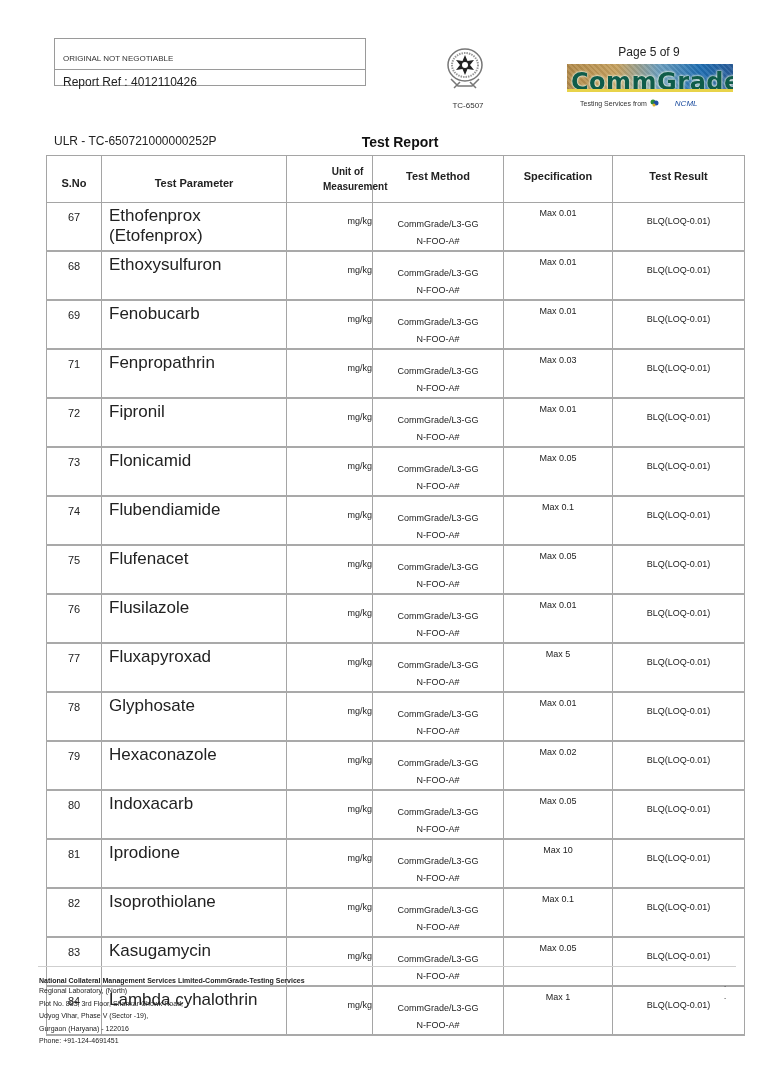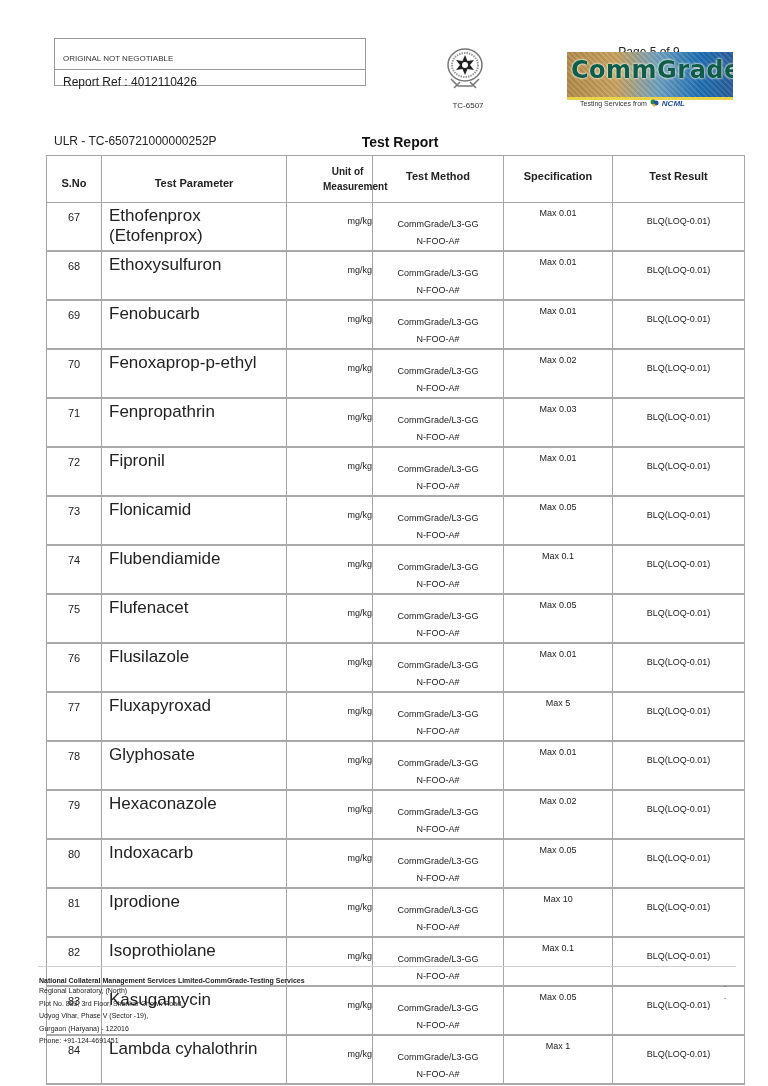--- a/index.html
+++ b/index.html
@@ -12,29 +12,29 @@
   .refbox .r2 { height: 23px; font-size: 12px; line-height: 24px; padding-left: 8px; color: #222; }
 
   
   .emblem { left: 444px; top: 46px; width: 42px; height: 46px; }
   .tc-code { left: 440px; top: 101px; width: 56px; text-align: center; font-size: 8px; color: #333; }
 
   
   .pageno { left: 604px; top: 45px; width: 90px; text-align: center; font-size: 12px; color: #222; }
 
   
-  .logo { left: 567px; top: 52px; width: 166px; height: 48px; overflow: hidden;
+  .logo { left: 567px; top: 64px; width: 166px; height: 28px; overflow: hidden;
           background: linear-gradient(90deg, #b28a4a 0%, #c7a260 30%, #6fa1c0 55%, #1f6fb3 80%, #2a5d9a 100%); }
   .logo::before { content: ""; position: absolute; left: 0; top: 0; right: 0; bottom: 0;
           background: repeating-linear-gradient(45deg, rgba(255,255,255,0.08) 0 2px, rgba(0,0,0,0.06) 2px 4px); }
   .logo .bar { position: absolute; left: 0; right: 0; bottom: 0; height: 3px; background: #e8d34a; }
   .logo .wordmark { position: absolute; left: 4px; top: 4px; font-size: 24px; font-weight: bold; color: #0f5c4a;
           letter-spacing: 0.5px; text-shadow: 0 0 2px #fff, 0 0 3px #e9f2d0; font-family: "DejaVu Sans", sans-serif; }
   .logo-tag { left: 580px; top: 99px; width: 150px; font-size: 7px; color: #333; }
-  .logo-tag .ncml { color: #1f4fa0; font-weight: bold; font-style: italic; font-size: 8px; }
+  .logo-tag .ncml { color: #1f4fa0; font-weight: normal; font-style: italic; font-size: 8px; margin-left: 13px; }
   .logo-tag .ncml-mark { display: inline-block; width: 9px; height: 8px; vertical-align: -1px; margin: 0 1px; }
 
   
   .ulr { left: 54px; top: 134px; font-size: 12px; color: #222; }
   .title { left: 340px; top: 134px; width: 120px; text-align: center; font-size: 14px; font-weight: bold; color: #111; }
 
   
   table.report { position: absolute; left: 46px; top: 155px; width: 698px; border-collapse: collapse; table-layout: fixed; }
   table.report th, table.report td { border: 1px solid #a5a5a5; padding: 0; }
   table.report tr.data td { border-bottom: 2px solid #a9a9a9; }
@@ -182,43 +182,20 @@
         </td>
         <td>
           <span class="spec">Max 0.01</span>
         </td>
         <td>
           <span class="res">BLQ(LOQ-0.01)</span>
         </td>
       </tr>
       <tr class="data">
         <td>
-          <span class="sno">70</span>
-        </td>
-        <td>
-          <span class="param">Fenoxaprop-p-ethyl</span>
-        </td>
-        <td>
-          <span class="unitv">mg/kg</span>
-        </td>
-        <td>
-          <span class="meth">
-            <div>CommGrade/L3-GG</div>
-            <div>N-FOO-A#</div>
-          </span>
-        </td>
-        <td>
-          <span class="spec">Max 0.02</span>
-        </td>
-        <td>
-          <span class="res">BLQ(LOQ-0.01)</span>
-        </td>
-      </tr>
-      <tr class="data">
-        <td>
           <span class="sno">71</span>
         </td>
         <td>
           <span class="param">Fenpropathrin</span>
         </td>
         <td>
           <span class="unitv">mg/kg</span>
         </td>
         <td>
           <span class="meth">

